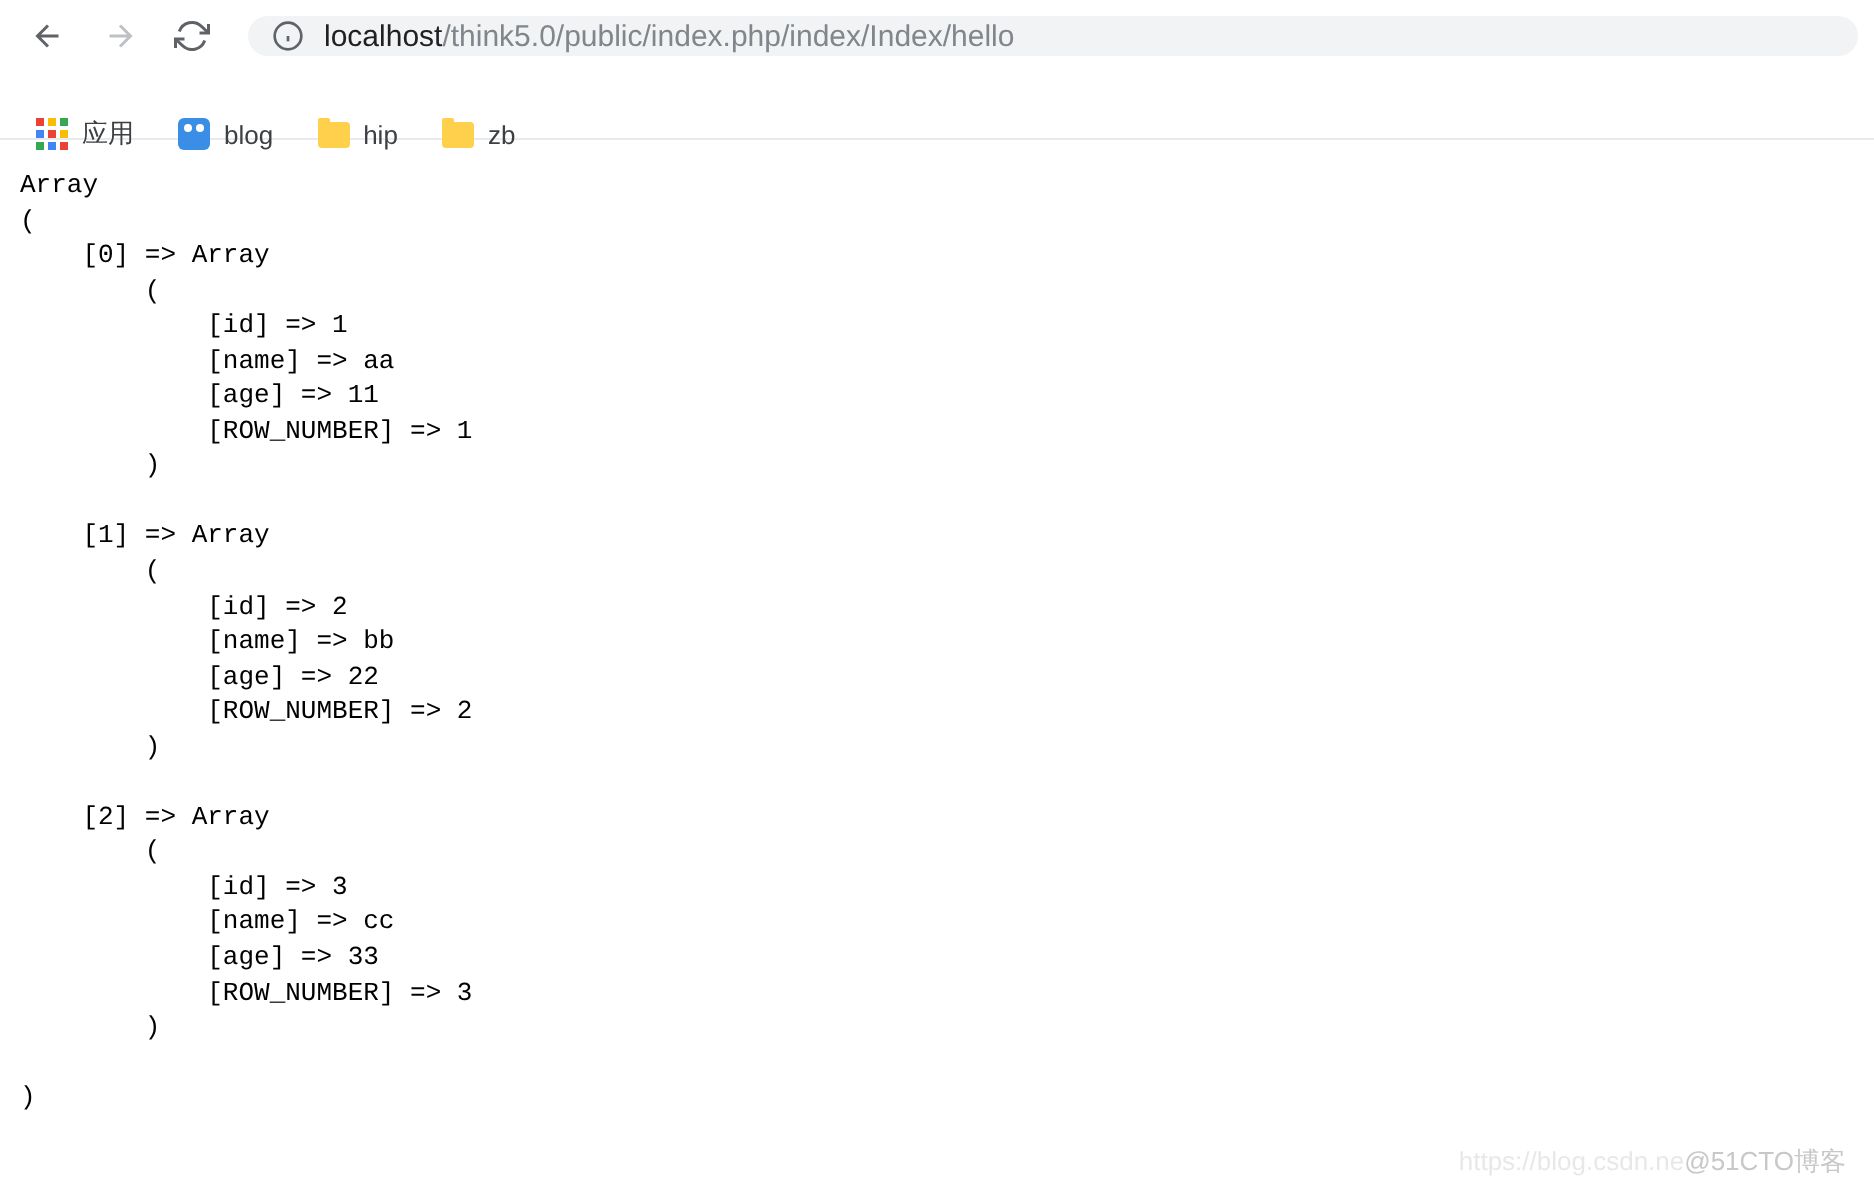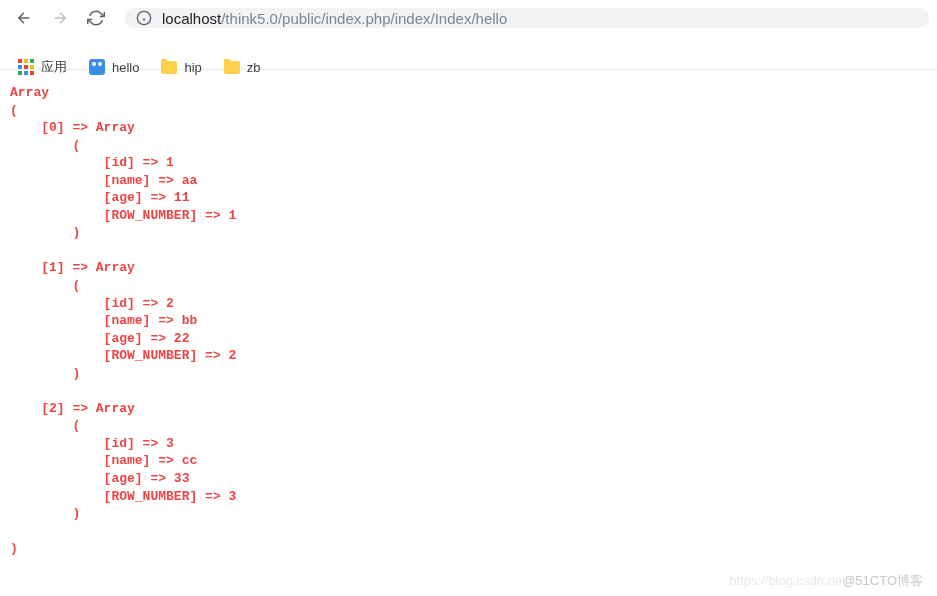--- a/index.html
+++ b/index.html
@@ -19,21 +19,21 @@
     .bookmarks-bar { display: flex; align-items: center; height: 34px; padding: 0 8px; gap: 2px; border-bottom: 1px solid #e8eaed; }
     .bookmark-item { display: flex; align-items: center; gap: 7px; padding: 4px 10px; border-radius: 4px; cursor: pointer; font-size: 13px; color: #3c4043; margin-top: 29px; }
     .apps-icon { width: 16px; height: 16px; display: grid; grid-template-columns: repeat(3, 1fr); grid-template-rows: repeat(3, 1fr); gap: 1.5px; }
     .apps-icon span:nth-child(1){background:#ea4335}.apps-icon span:nth-child(2){background:#fbbc04}.apps-icon span:nth-child(3){background:#34a853}.apps-icon span:nth-child(4){background:#4285f4}.apps-icon span:nth-child(5){background:#ea4335}.apps-icon span:nth-child(6){background:#fbbc04}.apps-icon span:nth-child(7){background:#34a853}.apps-icon span:nth-child(8){background:#4285f4}.apps-icon span:nth-child(9){background:#ea4335}
     .bing-icon { width: 16px; height: 16px; background: #3a8ee6; border-radius: 3px; position: relative; }
     .bing-icon::after { content: ""; position: absolute; top: 3px; left: 3px; width: 4px; height: 4px; background: #fff; border-radius: 50%; box-shadow: 6px 0 0 #fff; }
     .wechat-icon { width: 16px; height: 16px; background: #07c160; border-radius: 3px; }
     .folder-icon { width: 16px; height: 13px; background: #ffd04c; border-radius: 2px; position: relative; }
     .folder-icon::before { content: ""; position: absolute; top: -2px; left: 0; width: 6px; height: 3px; background: #ffd04c; border-radius: 1px 1px 0 0; }
     
-    .content { padding: 14px 10px; font-family: "Courier New", monospace; font-size: 13px; line-height: 1.35; white-space: pre; color: #ef4444; font-weight: bold; }
+    .content { padding: 14px 10px; font-family: "Courier New", monospace; font-size: 13px; line-height: 1.35; white-space: pre; color: #000000; }
     
     .watermark { position: absolute; bottom: 6px; right: 14px; font-size: 13px; color: #c8c8c8; font-family: Arial, sans-serif; }
     .watermark .faded { color: #e8e8e8; }
   </style>
 </head>
 <body>
 
 <div class="nav-bar">
   <div class="nav-btn">
     <svg viewBox="0 0 24 24" fill="none" stroke="currentColor" stroke-width="2">
@@ -71,21 +71,21 @@
         <span></span>
         <span></span>
         <span></span>
         <span></span>
         <span></span>
       </div>
     <span>应用</span>
   </div>
   <div class="bookmark-item">
     <div class="bing-icon"></div>
-    <span>hello</span>
+    <span>blog</span>
   </div>
   <div class="bookmark-item">
     <div class="folder-icon"></div>
     <span>hip</span>
   </div>
   <div class="bookmark-item">
     <div class="folder-icon"></div>
     <span>zb</span>
   </div>
 </div>

